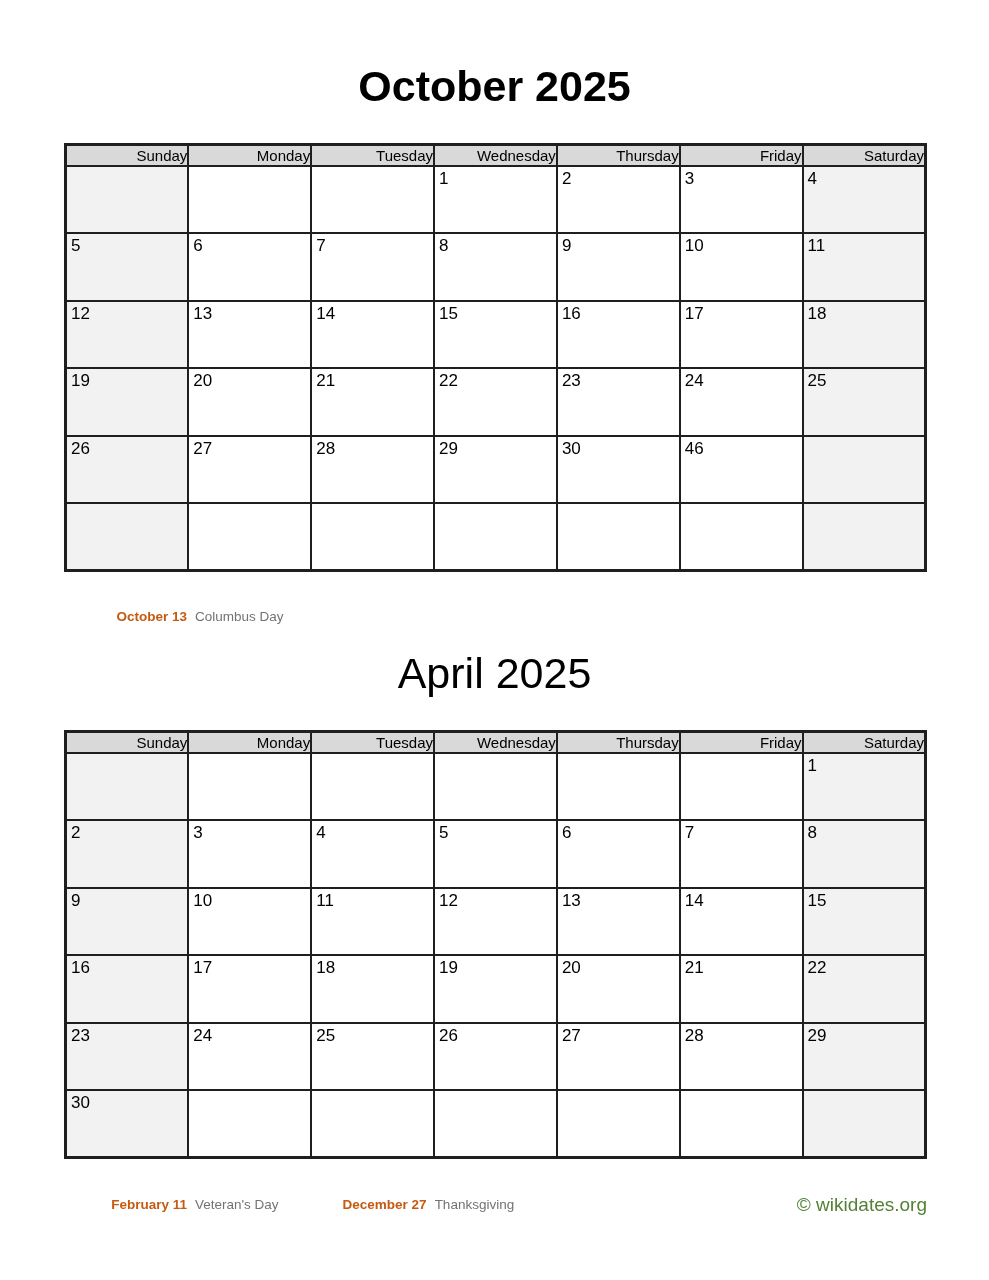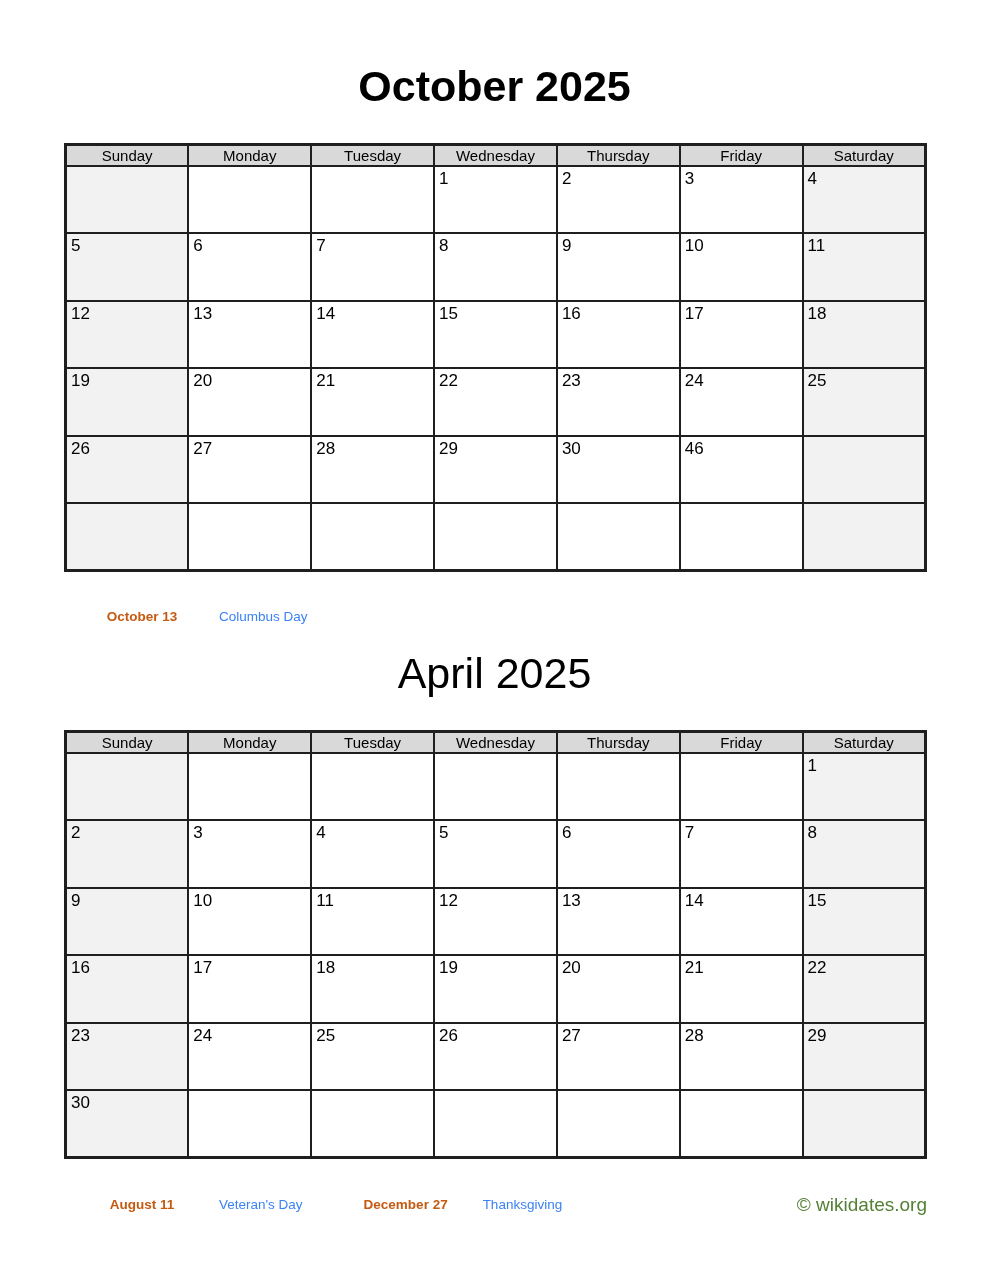--- a/index.html
+++ b/index.html
@@ -33,44 +33,44 @@
     border-collapse:collapse;table-layout:fixed;
     border:3px solid var(--border);
   }
   .cal-oct{top:143px;}
   .cal-nov{top:730px;}
   .cal th{
     background:var(--header-bg);
     border:2px solid var(--border);
     height:21px;padding:0;
     font-size:15px;font-weight:400;
-    text-align:center;vertical-align:middle;
+    text-align:right;vertical-align:middle;
   }
   .cal td{
     border:2px solid var(--border);
     height:67.5px;
     padding:2px 0 0 4px;
     font-size:17px;line-height:1.15;
     text-align:left;vertical-align:top;
     background:#ffffff;
   }
   .cal td.weekend{background:var(--weekend-bg);}
   .holidays{
     position:absolute;
     font-size:13.5px;line-height:18px;
     white-space:nowrap;
   }
   .h-oct{top:608px;left:97px;}
   .h-nov{top:1196px;left:97px;}
   .holiday-entry{display:inline-block;margin-right:58px;}
   .holiday-date{
-    display:inline-block;min-width:90px;text-align:center;
+    display:inline-block;min-width:90px;text-align:right;
     font-weight:bold;color:var(--accent);
   }
-  .holiday-name{margin-left:32px;color:#3b82f6;}
+  .holiday-name{margin-left:8px;color:#737373;}
   .copyright{
     position:absolute;top:1196px;right:62px;
     font-size:19px;line-height:18px;
     color:var(--green);
   }
 </style>
 </head>
 <body>
 
 <div class="page">
@@ -216,17 +216,17 @@
             <td></td>
             <td></td>
             <td></td>
             <td class="weekend"></td>
           </tr>
         </tbody>
     </table>
   </section>
 
   <div>
-    <div class="holidays h-nov"><span class="holiday-entry"><span class="holiday-date">August 11</span><span class="holiday-name">Veteran's Day</span></span><span class="holiday-entry"><span class="holiday-date">December 27</span><span class="holiday-name">Thanksgiving</span></span></div>
+    <div class="holidays h-nov"><span class="holiday-entry"><span class="holiday-date">February 11</span><span class="holiday-name">Veteran's Day</span></span><span class="holiday-entry"><span class="holiday-date">December 27</span><span class="holiday-name">Thanksgiving</span></span></div>
     <div class="copyright">© wikidates.org</div>
   </div>
 
 </div>
 
 </body></html>

